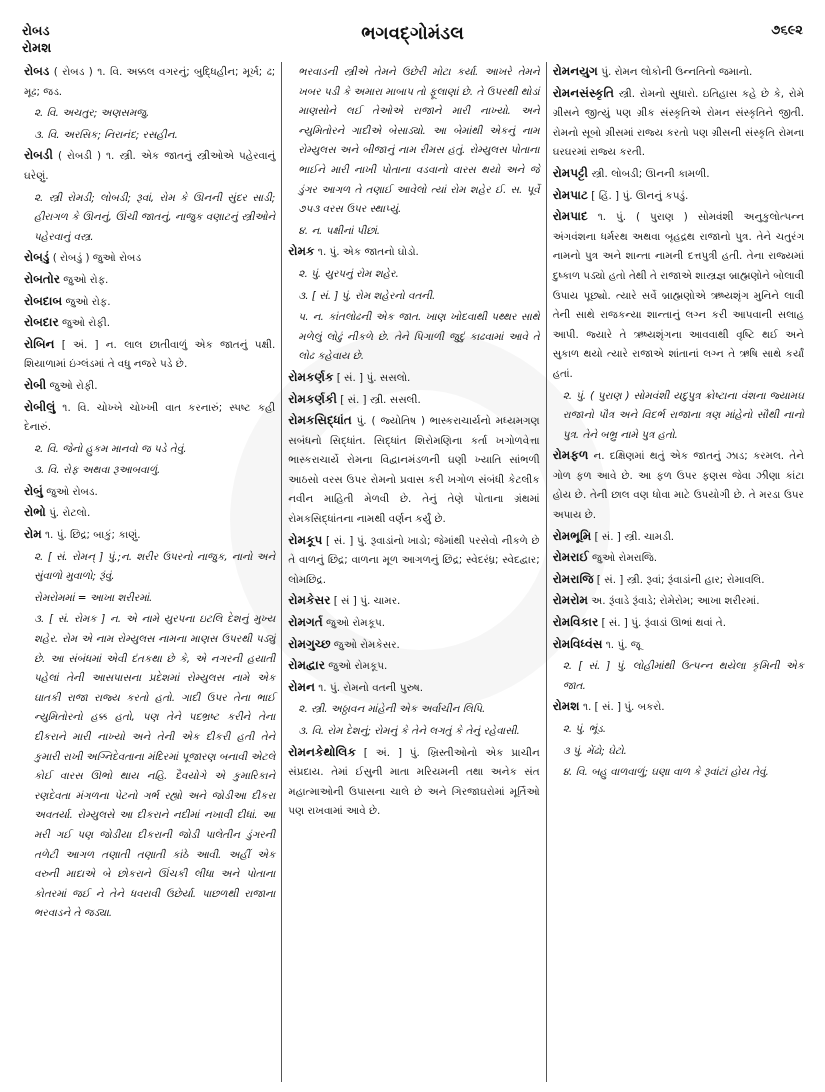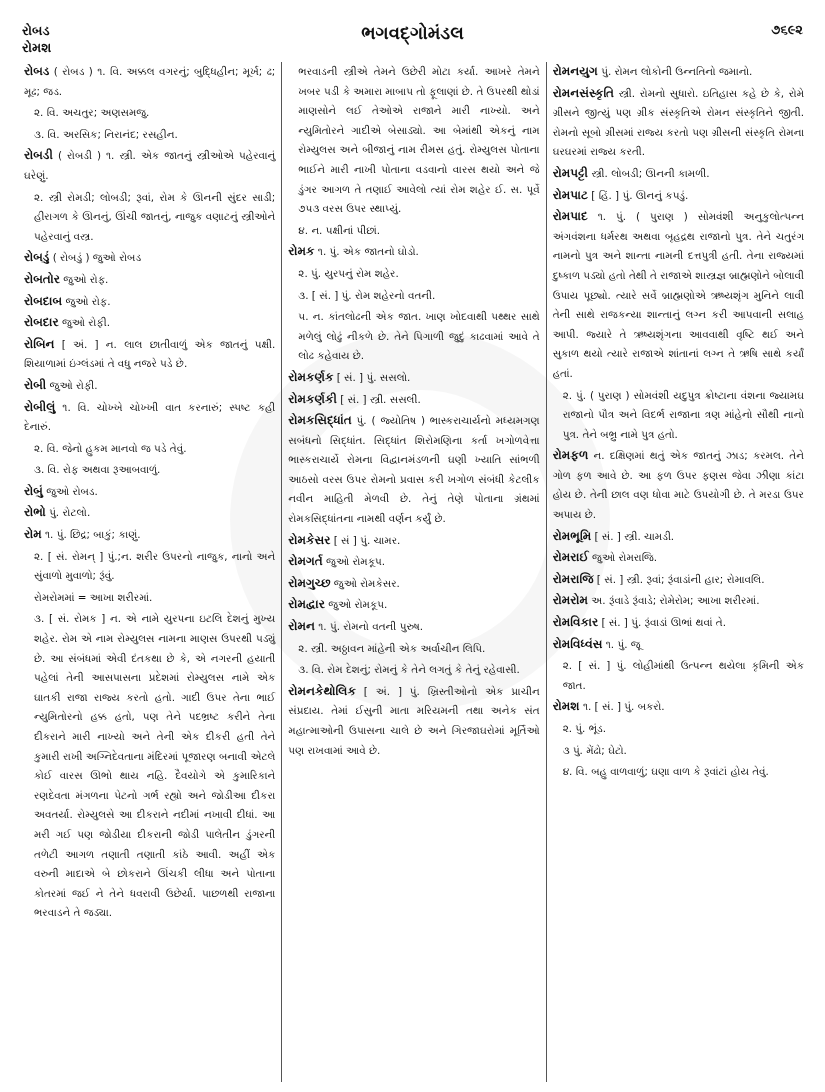--- a/index.html
+++ b/index.html
@@ -7,21 +7,21 @@
        font-family:"DejaVu Sans","Liberation Sans",sans-serif;}
   .hdr{position:absolute;top:22px;left:22px;right:22px;height:40px;}
   .hdr .guide{position:absolute;left:0;top:0;font-weight:bold;font-size:13px;line-height:17px;}
   .hdr .title{position:absolute;left:0;right:0;top:0;text-align:center;font-weight:bold;font-size:18px;}
   .hdr .pageno{position:absolute;right:0;top:0;font-weight:bold;font-size:13px;}
   .cols{position:absolute;top:62px;left:18px;width:792px;height:1020px;display:flex;}
   .col{flex:1;padding:0 6px;font-size:10.4px;line-height:19.6px;text-align:justify;overflow:hidden;}
   .col + .col{border-left:1px solid #555;}
   .entry{margin-bottom:2px;}
   .hw{font-weight:bold;font-size:12px;}
-  .sub{padding-left:10px;}
+  .sub{padding-left:10px;font-style:italic;}
   .watermark{position:absolute;left:230px;top:330px;width:380px;height:380px;border-radius:50%;
        border:60px solid rgba(0,0,0,0.035);box-sizing:border-box;pointer-events:none;}
 </style>
 </head>
 <body>
 
 <div class="watermark"></div>
 
 <div class="hdr">
   <div class="guide">
@@ -58,20 +58,21 @@
   <div class="col">
       <div class="entry sub"><span>ભરવાડની સ્ત્રીએ તેમને ઉછેરી મોટા કર્યા. આખરે તેમને ખબર પડી કે અમારા માબાપ તો ફૂલાણાં છે. તે ઉપરથી થોડાં માણસોને લઈ તેઓએ રાજાને મારી નાખ્યો. અને ન્યુમિતોરને ગાદીએ બેસાડ્યો. આ બેમાંથી એકનું નામ રોમ્યુલસ અને બીજાનું નામ રીમસ હતું. રોમ્યુલસ પોતાના ભાઈને મારી નાખી પોતાના વડવાનો વારસ થયો અને જે ડુંગર આગળ તે તણાઈ આવેલો ત્યાં રોમ શહેર ઈ. સ. પૂર્વે ૭૫૩ વરસ ઉપર સ્થાપ્યું.</span></div>
       <div class="entry sub"><span>૪. ન. પક્ષીનાં પીછાં.</span></div>
       <div class="entry"><span class="hw">રોમક</span> <span>૧. પું. એક જાતનો ઘોડો.</span></div>
       <div class="entry sub"><span>૨. પું. યુરપનું રોમ શહેર.</span></div>
       <div class="entry sub"><span>૩. [ સં. ] પું. રોમ શહેરનો વતની.</span></div>
       <div class="entry sub"><span>૫. ન. કાંતલોઢની એક જાત. ખાણ ખોદવાથી પથ્થર સાથે મળેલું લોઢું નીકળે છે. તેને પિગાળી જુદું કાઢવામાં આવે તે લોઢ કહેવાય છે.</span></div>
       <div class="entry"><span class="hw">રોમકર્ણક</span> <span>[ સં. ] પું. સસલો.</span></div>
       <div class="entry"><span class="hw">રોમકર્ણકી</span> <span>[ સં. ] સ્ત્રી. સસલી.</span></div>
       <div class="entry"><span class="hw">રોમકસિદ્ધાંત</span> <span>પું. ( જ્યોતિષ ) ભાસ્કરાચાર્યનો મધ્યમગણ સબંધનો સિદ્ધાંત. સિદ્ધાંત શિરોમણિના કર્તા ખગોળવેત્તા ભાસ્કરાચાર્યે રોમના વિદ્વાનમંડળની ઘણી ખ્યાતિ સાંભળી આઠસો વરસ ઉપર રોમનો પ્રવાસ કરી ખગોળ સંબંધી કેટલીક નવીન માહિતી મેળવી છે. તેનું તેણે પોતાના ગ્રંથમાં રોમકસિદ્ધાંતના નામથી વર્ણન કર્યું છે.</span></div>
+      <div class="entry"><span class="hw">રોમકૂપ</span> <span>[ સં. ] પું. રૂવાડાંનો ખાડો; જેમાંથી પરસેવો નીકળે છે તે વાળનું છિદ્ર; વાળના મૂળ આગળનું છિદ્ર; સ્વેદરંધ્ર; સ્વેદદ્વાર; લોમછિદ્ર.</span></div>
       <div class="entry"><span class="hw">રોમકેસર</span> <span>[ સં ] પું. ચામર.</span></div>
       <div class="entry"><span class="hw">રોમગર્ત</span> <span>જુઓ રોમકૂપ.</span></div>
       <div class="entry"><span class="hw">રોમગુચ્છ</span> <span>જુઓ રોમકેસર.</span></div>
       <div class="entry"><span class="hw">રોમદ્વાર</span> <span>જુઓ રોમકૂપ.</span></div>
       <div class="entry"><span class="hw">રોમન</span> <span>૧. પું. રોમનો વતની પુરુષ.</span></div>
       <div class="entry sub"><span>૨. સ્ત્રી. અઠ્ઠાવન માંહેની એક અર્વાચીન લિપિ.</span></div>
       <div class="entry sub"><span>૩. વિ. રોમ દેશનું; રોમનું કે તેને લગતું કે તેનું રહેવાસી.</span></div>
       <div class="entry"><span class="hw">રોમનકેથોલિક</span> <span>[ અં. ] પું. ખ્રિસ્તીઓનો એક પ્રાચીન સંપ્રદાય. તેમાં ઈસુની માતા મરિયમની તથા અનેક સંત મહાત્માઓની ઉપાસના ચાલે છે અને ગિરજાઘરોમાં મૂર્તિઓ પણ રાખવામાં આવે છે.</span></div>
     </div>
   <div class="col">

